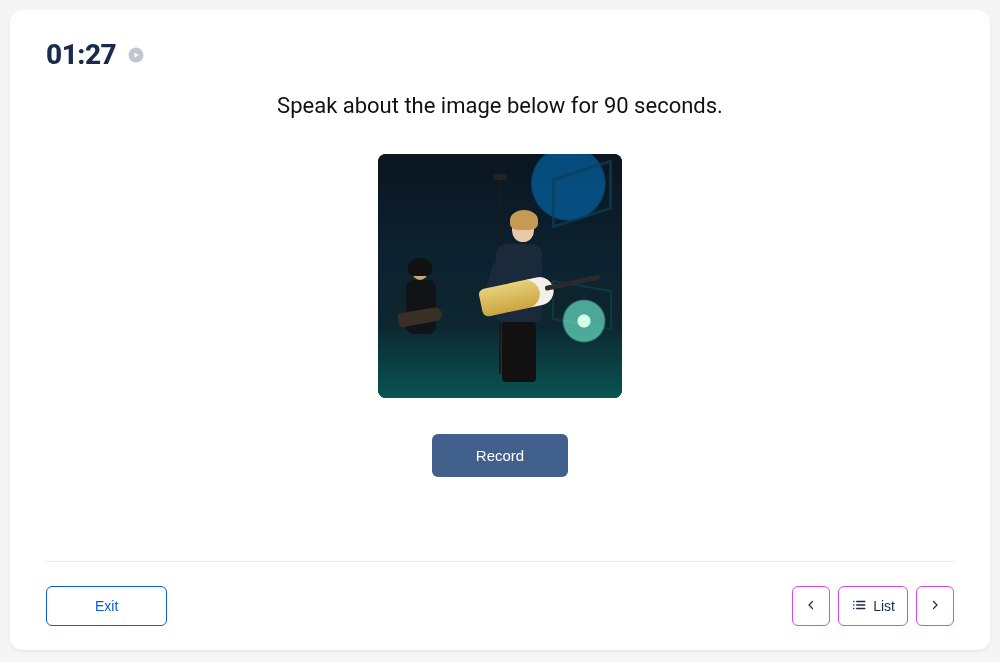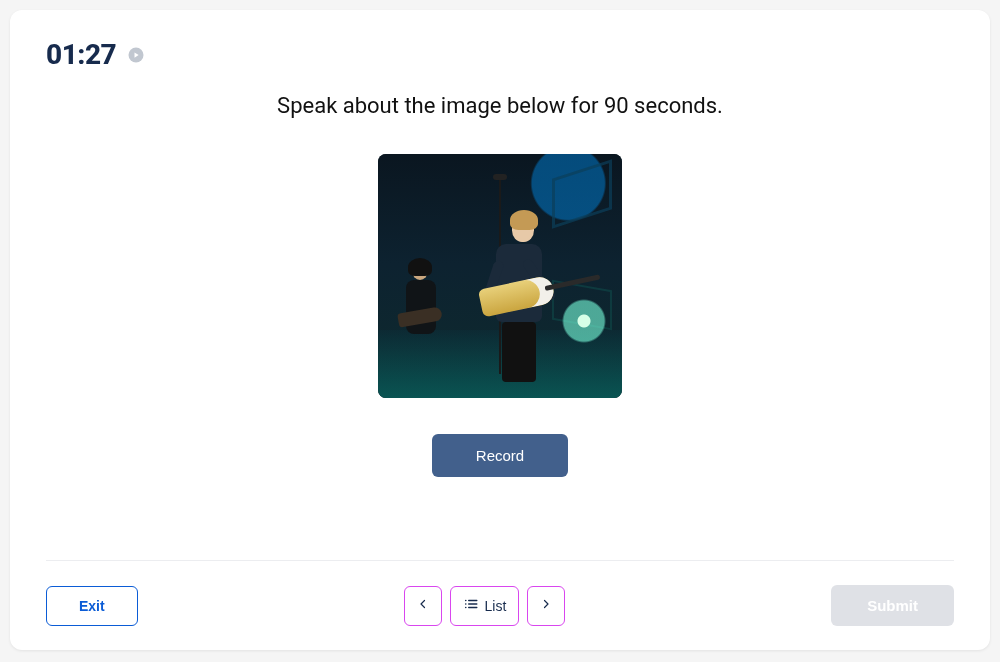--- a/index.html
+++ b/index.html
@@ -88,23 +88,23 @@
       display: flex;
       align-items: center;
       justify-content: space-between;
       margin-top: 24px;
     }
     .exit-btn {
       background: #fff;
       color: #0B5CD6;
       border: 1px solid #0B5CD6;
       border-radius: 6px;
-      padding: 11px 32px;
+      padding: 11px 48px;
       font-size: 14px;
-      font-weight: 700;
+      font-weight: 400;
       cursor: pointer;
     }
     .nav-group {
       display: flex;
       align-items: center;
       gap: 8px;
     }
     .nav-btn {
       background: #fff;
       border: 1px solid #d946ef;
@@ -251,16 +251,15 @@
       </button>
       <button class="nav-btn arrow">
         <span>
           <svg width="12" height="14" viewBox="0 0 24 24" fill="none">
               <path d="M9 5l7 7-7 7" stroke="#172B4D" stroke-width="2.4" stroke-linecap="round" stroke-linejoin="round"></path>
             </svg>
         </span>
       </button>
     </div>
 
-    <button class="submit-btn" disabled="">Submit</button>
   </div>
 
 </div>
 
 </body></html>

